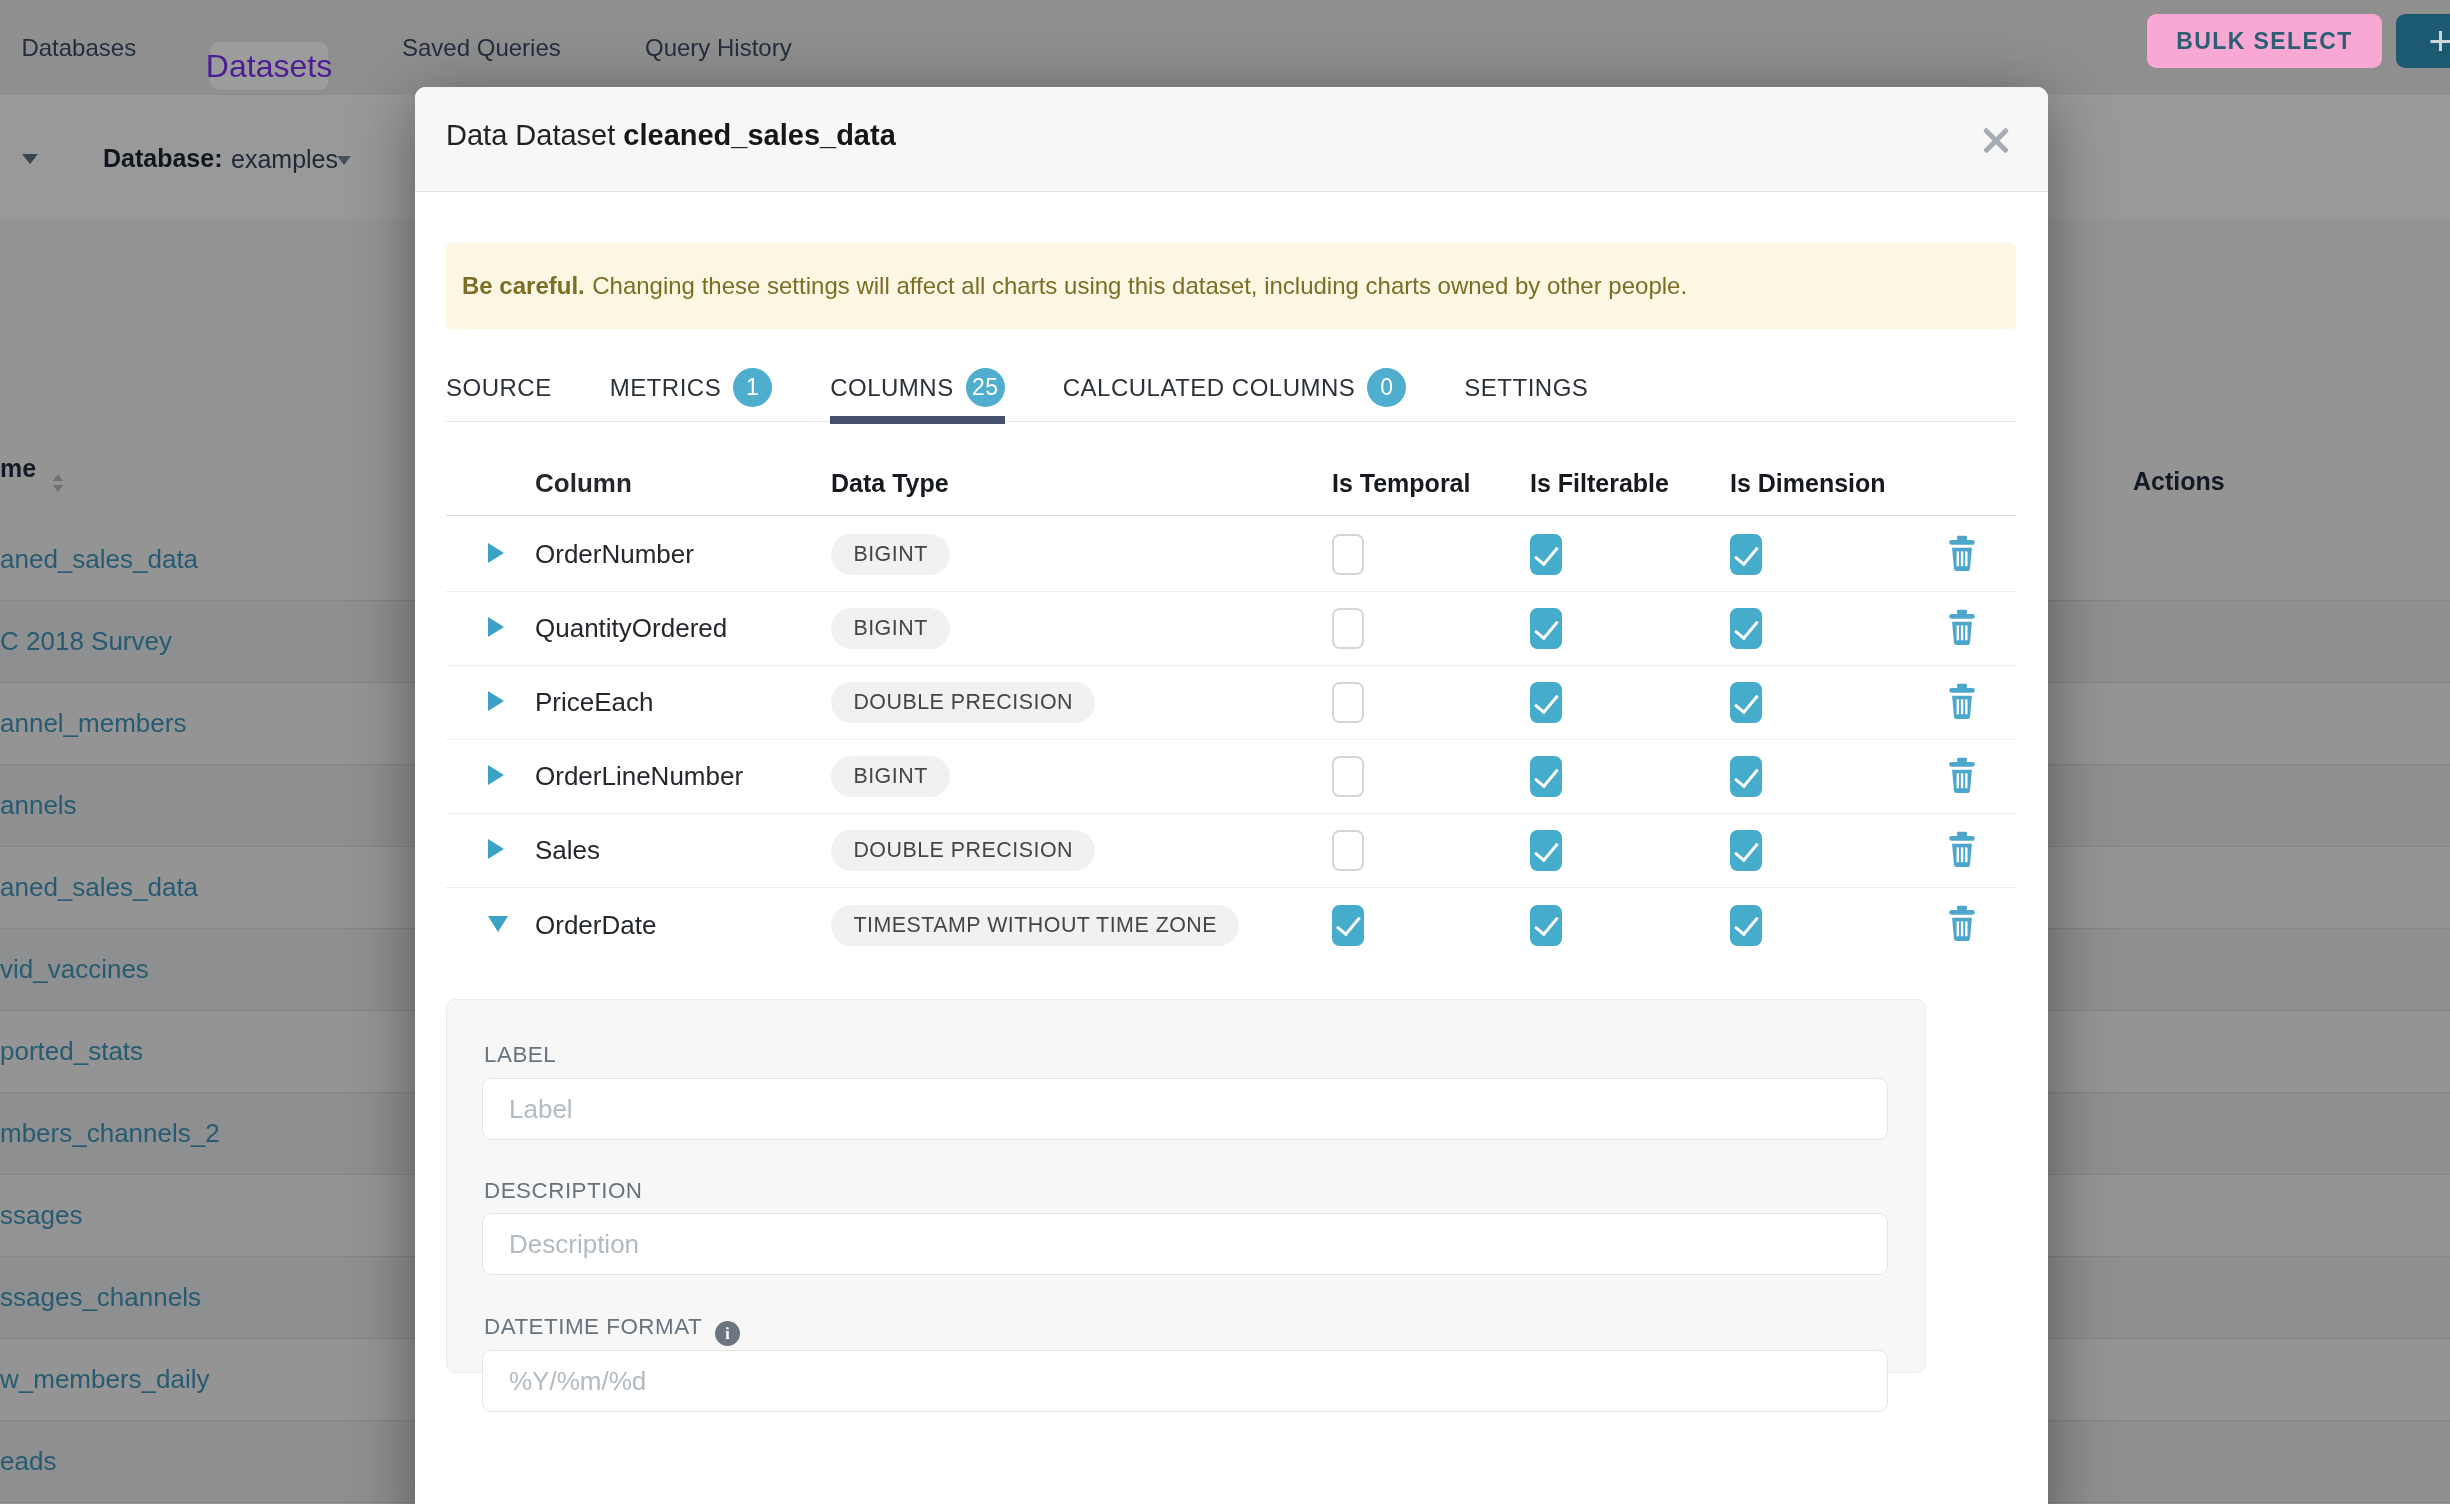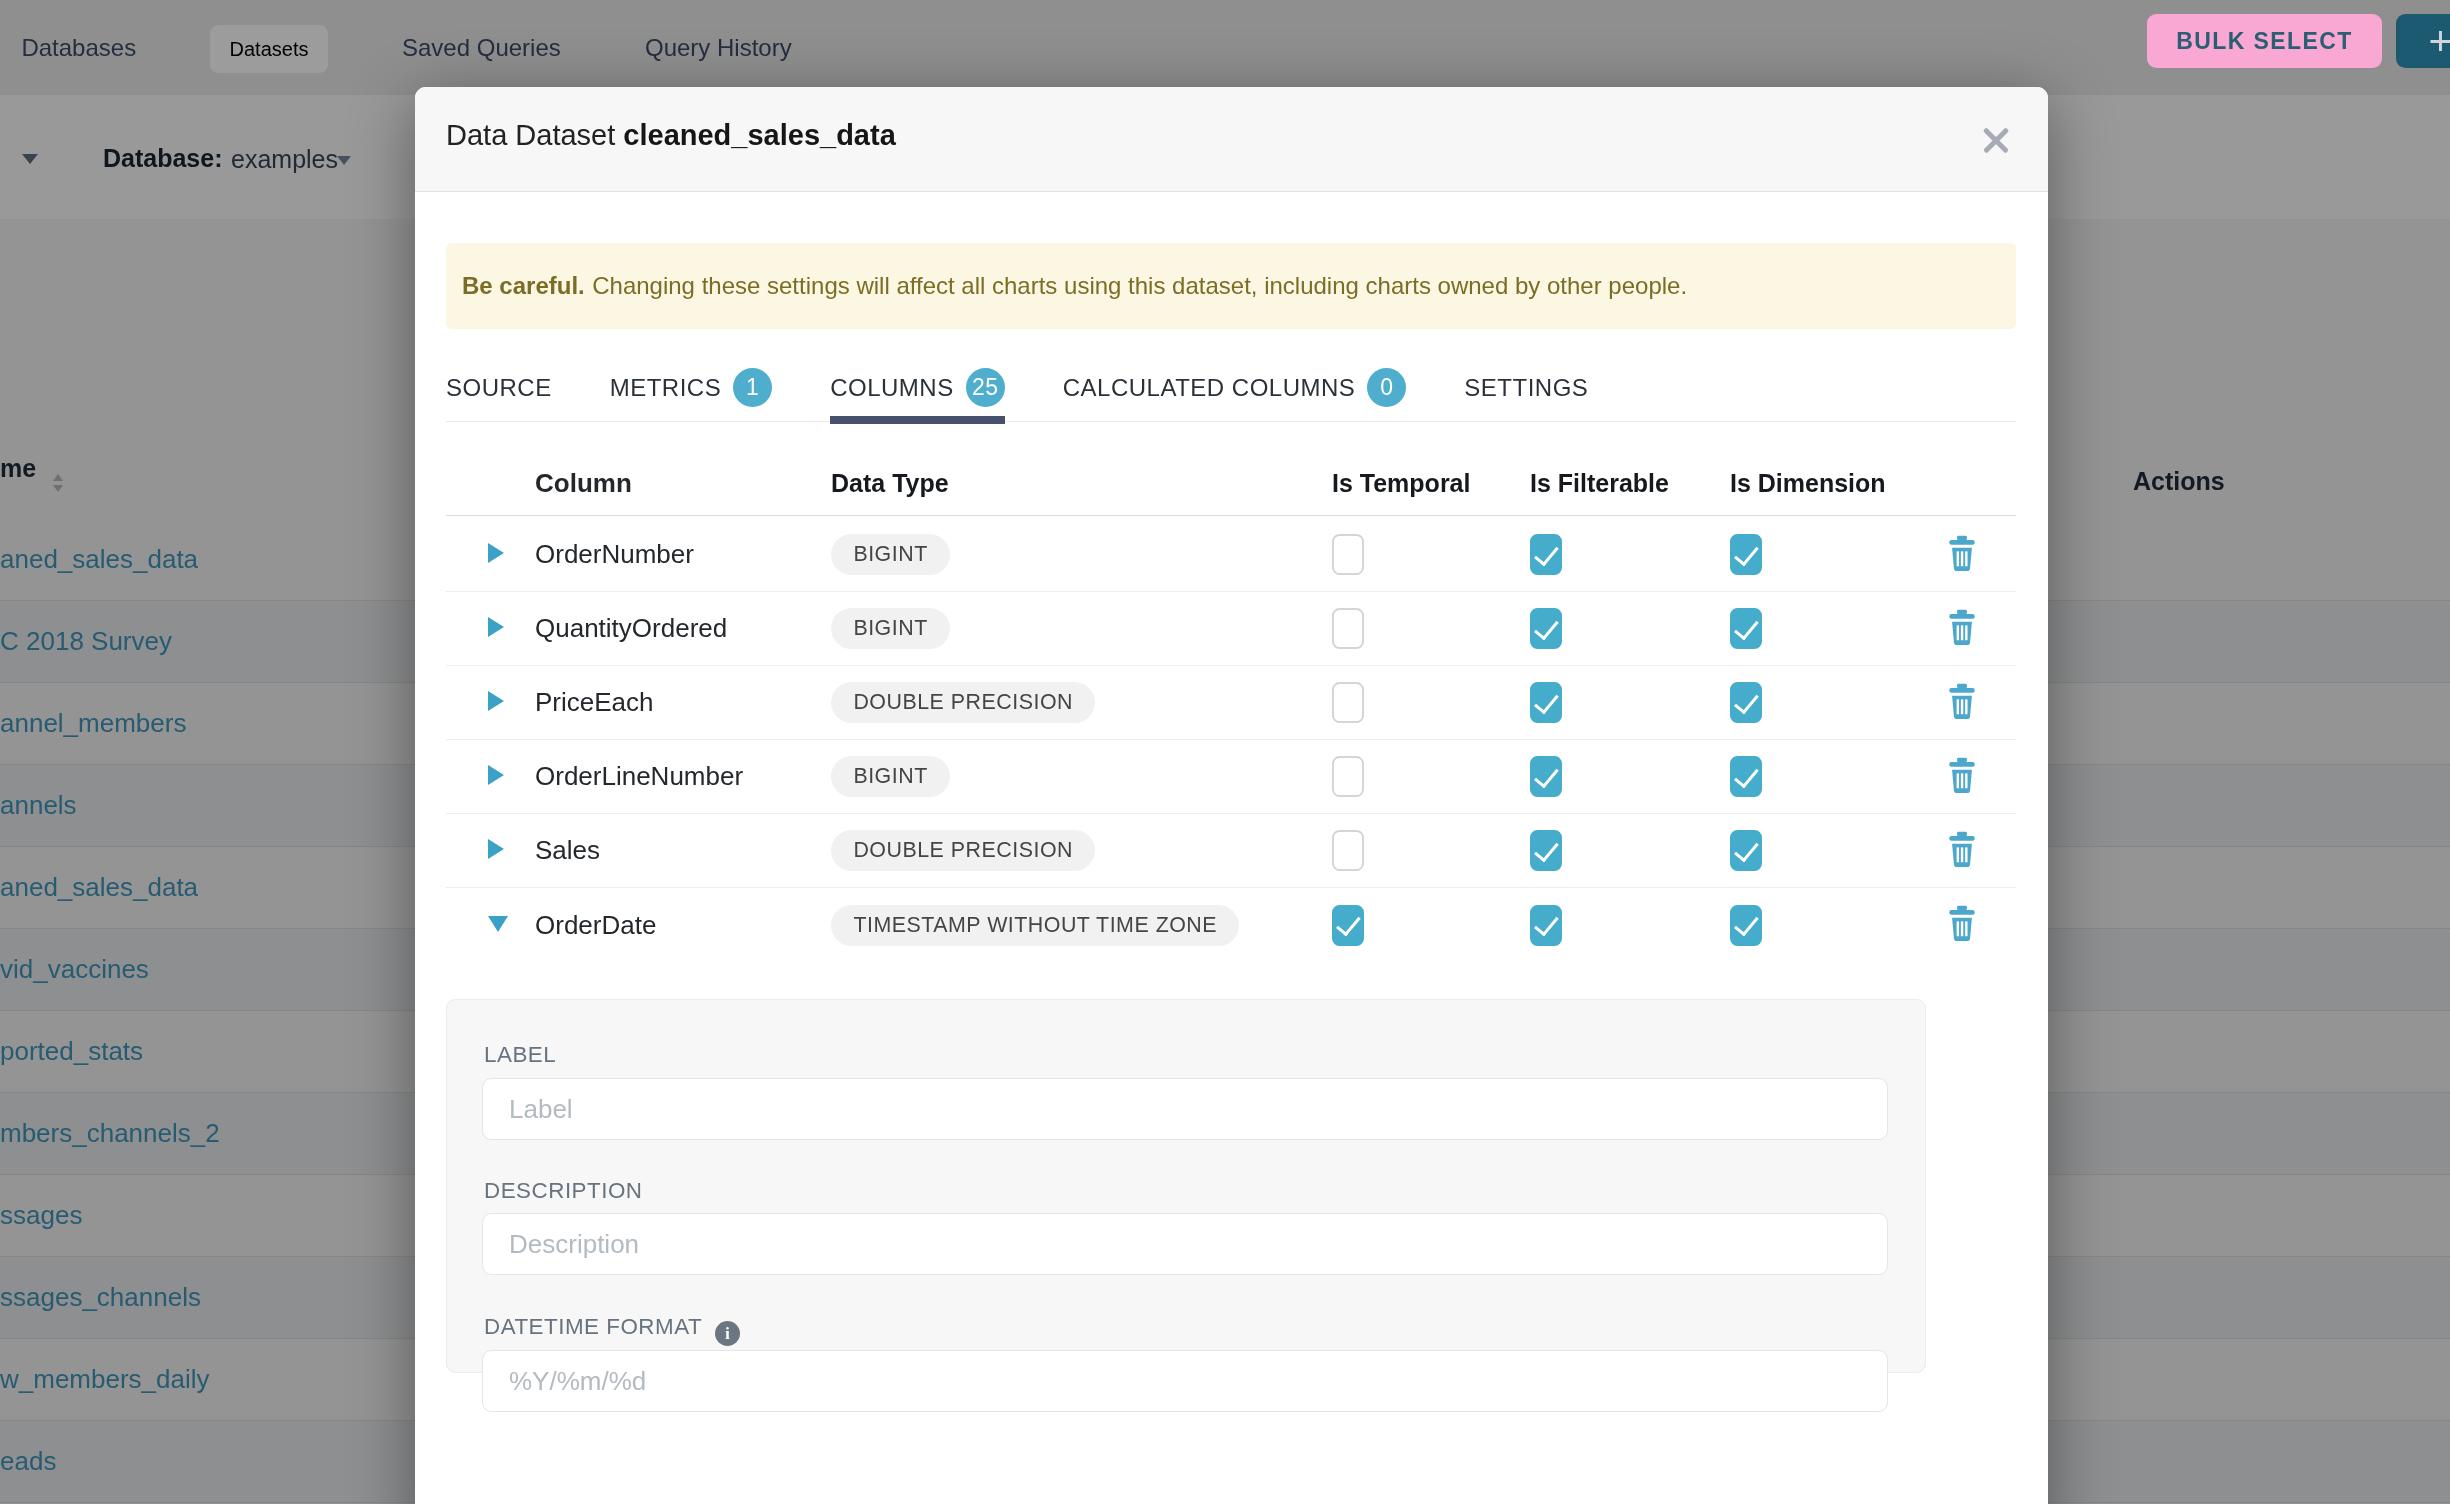--- a/index.html
+++ b/index.html
@@ -4,23 +4,23 @@
 <style>
   * { margin:0; padding:0; box-sizing:border-box; }
   html,body { width:2450px; height:1505px; overflow:hidden; }
   body { font-family:"Liberation Sans", sans-serif; background:#909090; position:relative; }
 
   
   .bg-page { position:absolute; inset:0; }
   .topnav { position:absolute; left:0; top:0; width:2450px; height:95px; background:#8F8F8F;padding-left:18px; }
   .nav-item { position:absolute; top:0; height:95px; display:flex; align-items:center;
               font-size:24px; color:#252E3F; cursor:pointer; }
-  .nav-pill { position:absolute; left:210px; top:25px; width:118px; height:48px;
+  .nav-pill { position:absolute; left:210px; top:42px; width:118px; height:48px;
               background:#9C9C9C; border-radius:8.4px; display:flex; align-items:center; justify-content:center;
-              font-size:20px; color:#000000; }
+              font-size:32px; color:#4c1d95; }
   .btn-bulk { position:absolute; left:2147px; top:14px; width:235px; height:54px; background:#f9a8d4;
               border-radius:9.3px; display:flex; align-items:center; justify-content:center;
               font-size:23px; font-weight:700; letter-spacing:1.4px; color:#2B5E72; border:none; }
   .btn-add  { position:absolute; left:2396px; top:14px; width:89px; height:54px; background:#1C5A71;
               border-radius:9.3px; display:flex; align-items:center; justify-content:center;
               font-size:41px; font-weight:300; color:#CFD5D8; border:none; }
 
   .filter-strip { position:absolute; left:0; top:95px; width:2450px; height:124px; background:#999999; }
   .caret-down-sm { width:0; height:0; border-left:8.4px solid transparent; border-right:8.4px solid transparent;
                    border-top:10.3px solid #39434F; display:inline-block; }

